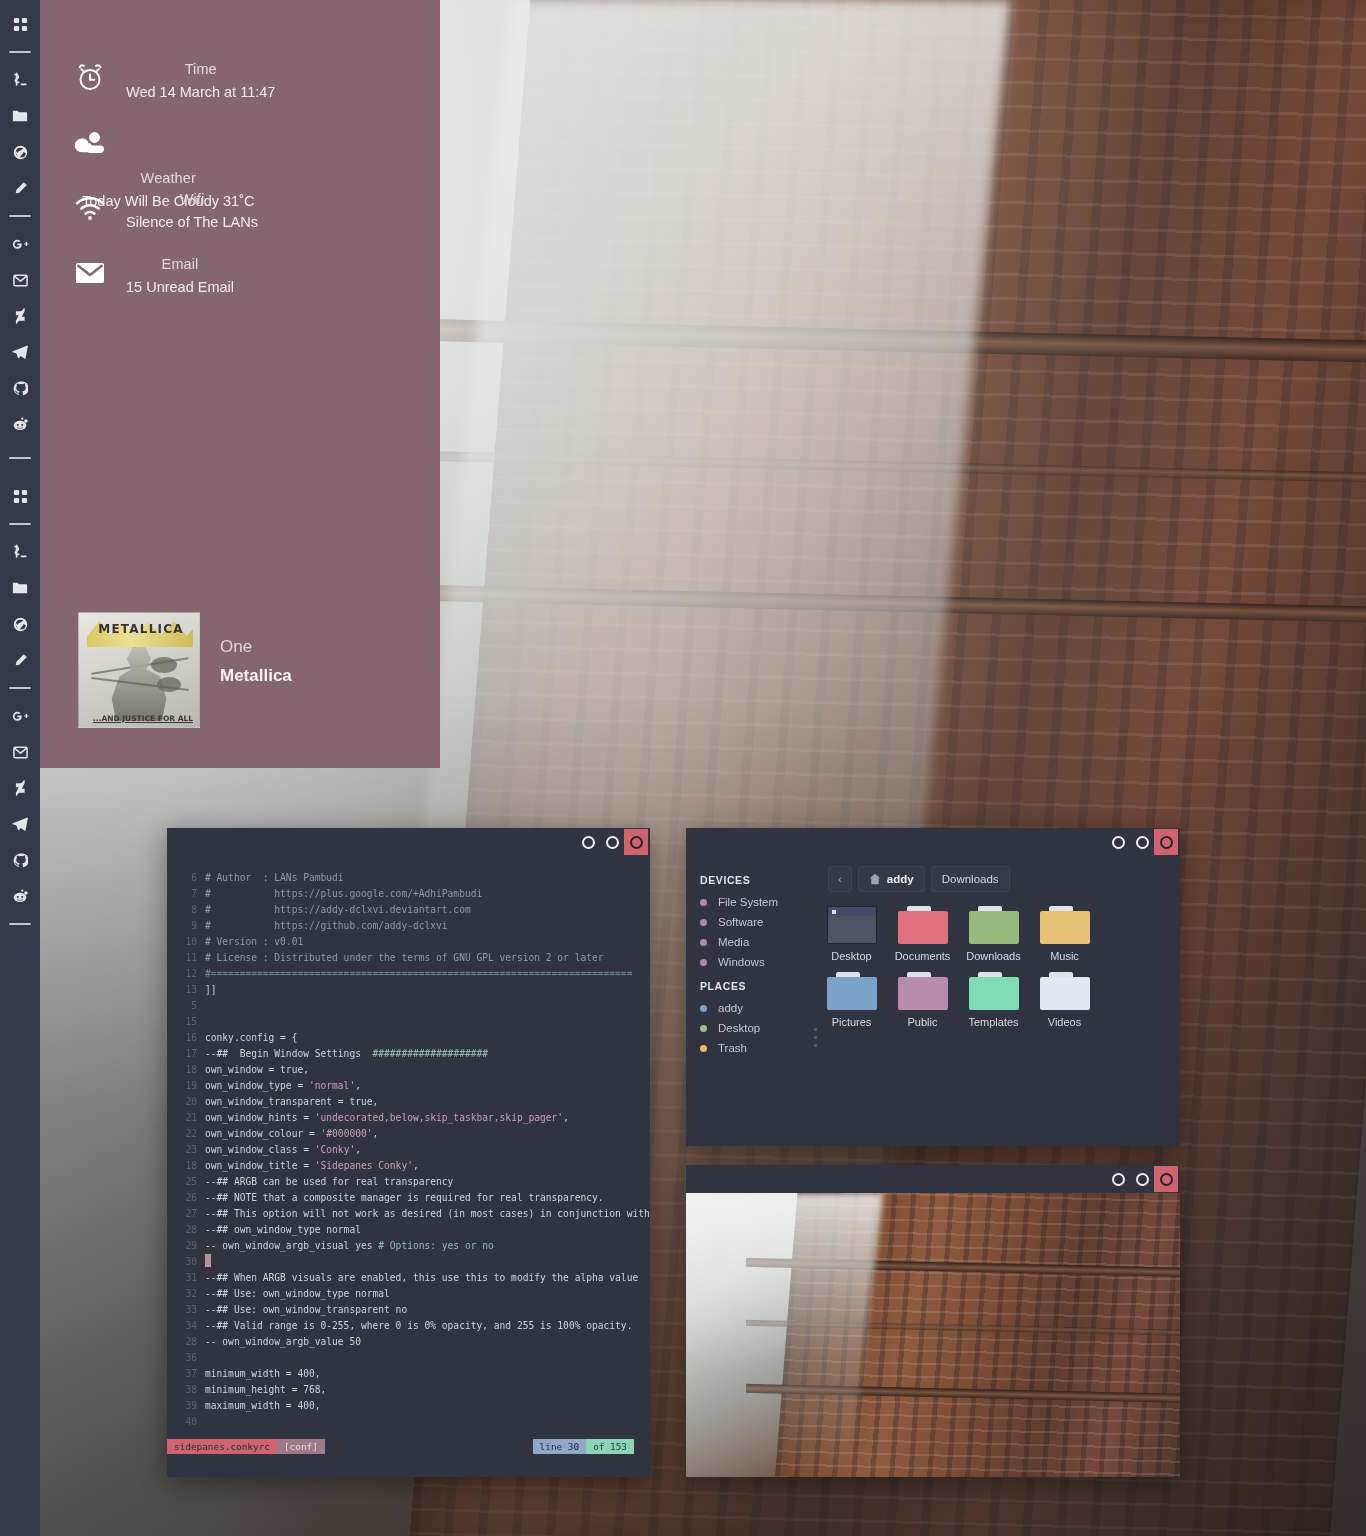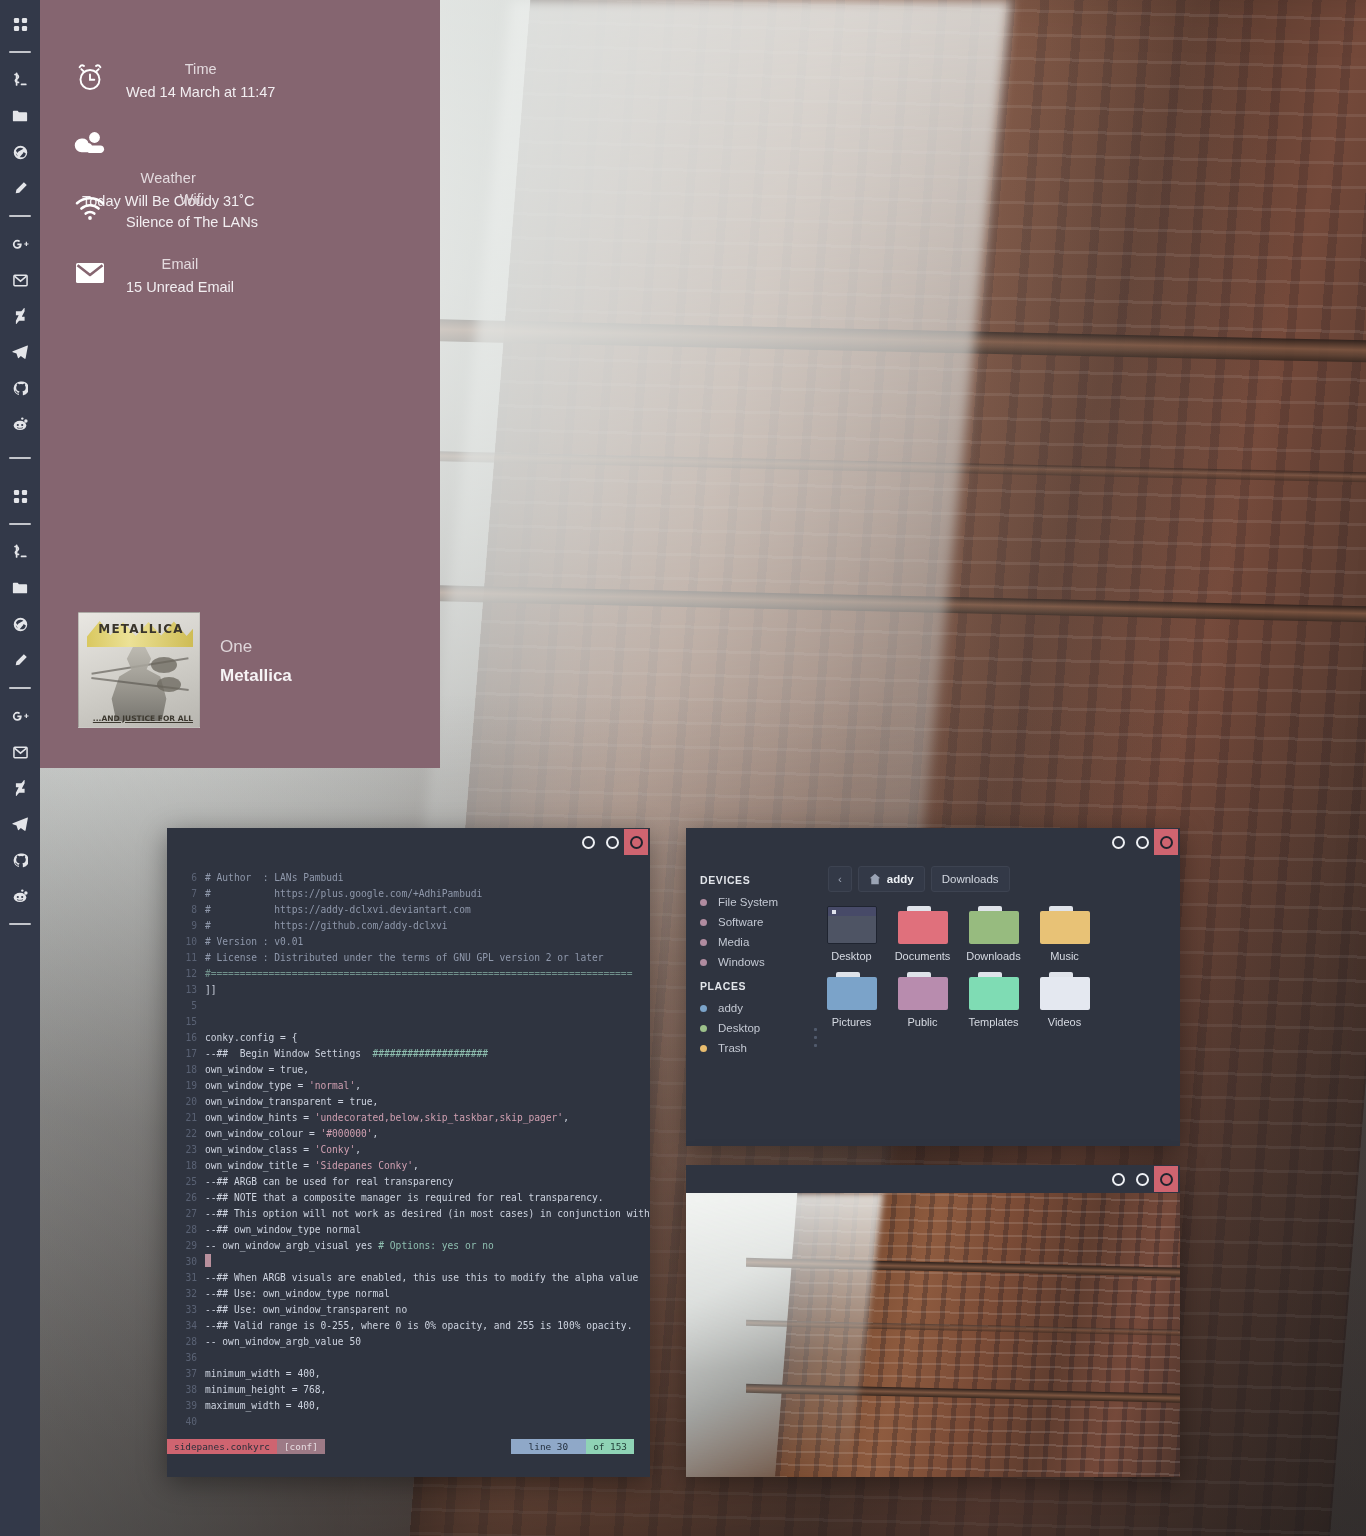--- a/index.html
+++ b/index.html
@@ -123,21 +123,21 @@
   .ed-code { color:#cdd3df; }
   .c-com  { color:#8f98ab; }
   .c-str  { color:#cf9fb0; }
   .c-key  { color:#8fbfb0; }
   .c-sep  { color:#6f8f8a; }
   .ed-cursor { display:inline-block; width:6px; height:13px; background:#b9909d; vertical-align:-2px;}
   .ed-status { position:absolute; left:0; bottom:22px; width:100%; height:17px; display:flex; align-items:center; font-size:9.4px;justify-content:center;}
   .st-file { background:#cf6470; color:#2b2f3a; padding:2px 7px; }
   .st-type { background:#9d7a86; color:#e7dde1; padding:2px 7px; }
   .st-right { margin-left:auto; display:flex; margin-right:16px; }
-  .st-line { background:#8fa8c8; color:#24303f; padding:2px 18px; }
+  .st-line { background:#8fa8c8; color:#24303f; padding:2px 7px; }
   .st-of { background:#8fd3b5; color:#24403a; padding:2px 7px; }
 
   
   .fm {
     position:absolute; left:686px; top:828px; width:494px; height:318px;
     background:#2f3440; z-index:35; box-shadow:0 6px 26px rgba(0,0,0,.4);
   }
   .fm-bar { height:28px; display:flex; justify-content:flex-end; align-items:center; padding-right:2px; }
   .fm-body { display:flex; height:290px; }
   .fm-side { width:122px; padding:10px 0 0 14px; }

